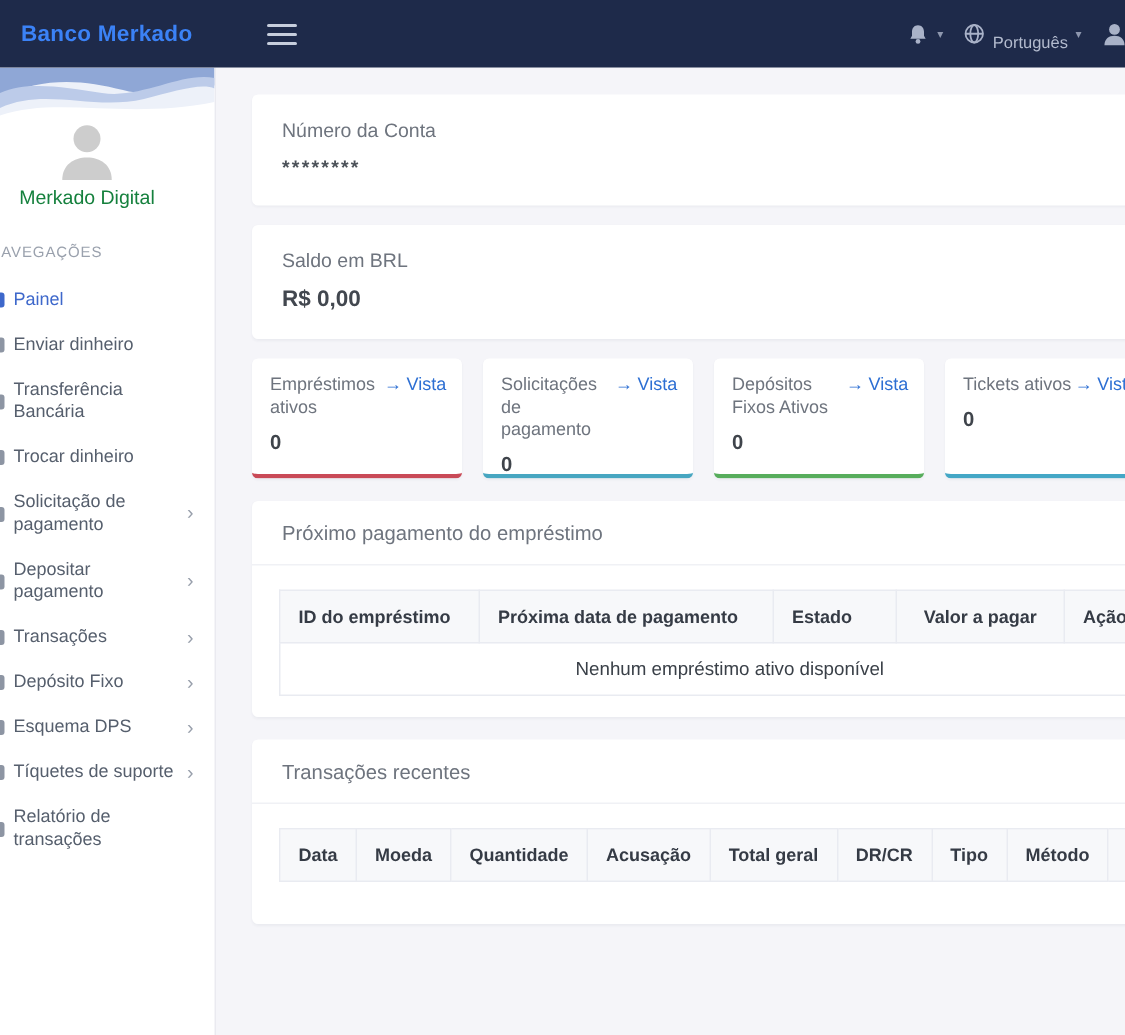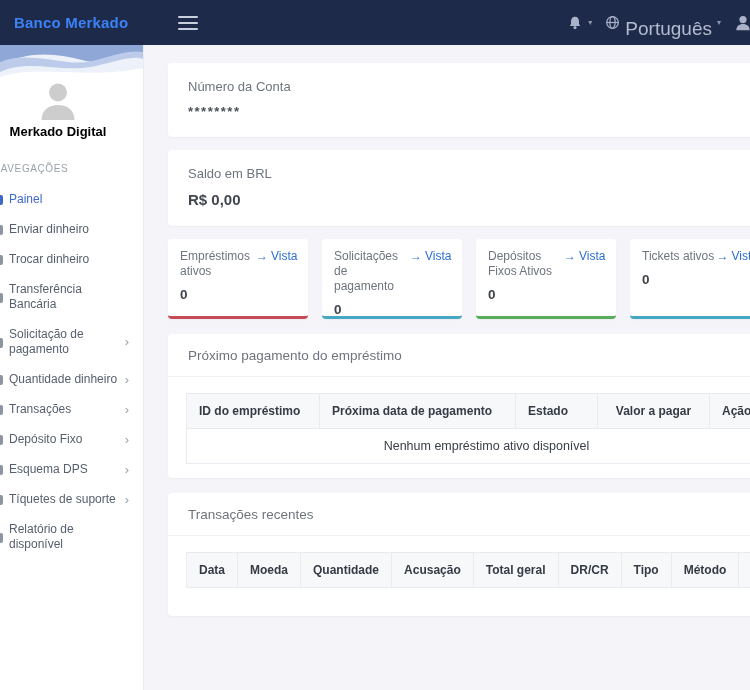--- a/index.html
+++ b/index.html
@@ -14,32 +14,32 @@
     position:absolute; top:0; left:0; width:750px; height:45px;
     background:#1e2a4a; display:flex; align-items:center;
     padding:0 10px 0 14px; z-index:6;
   }
   .brand { color:#3b82f6; font-size:15px; font-weight:bold; letter-spacing:.2px; }
   .menu-toggle { margin-left:46px; display:flex; flex-direction:column; gap:4px; cursor:pointer; padding:4px; }
   .menu-toggle span { width:20px; height:2px; background:#c7cedd; border-radius:1px; display:block; }
   .nav-right { margin-left:auto; display:flex; align-items:center; color:#a7b0c6; }
   .nav-group { display:flex; align-items:center; gap:5px; margin-left:13px; cursor:pointer; }
   .nav-group svg { display:block; }
-  .lang-label { font-size:19px; color:#b3bbce;margin-top:12px; }
+  .lang-label { font-size:11px; color:#b3bbce;margin-top:12px; }
   .caret { font-size:8px; color:#8e97ae; line-height:1; }
   .user-icon-wrap { margin-right:-12px; }
 
   
   .sidebar {
     position:absolute; top:45px; left:0; bottom:0; width:143px;
     background:#ffffff; box-shadow:1px 0 0 rgba(30,40,80,.05); z-index:5;
   }
   .wave { display:block; width:143px; height:55px; }
   .avatar-wrap { width:40px; height:40px; margin:-20px 0 0 38px; position:relative; }
-  .profile-name { width:116px; margin-top:4px; text-align:center; font-size:13px; font-weight:bold; color:#000000; }
+  .profile-name { width:116px; margin-top:4px; text-align:center; font-size:13px; font-weight:normal; color:#15803d; }
   .nav-section-label { margin:24px 0 0 -7px; font-size:10px; color:#9aa1ad; letter-spacing:.6px; }
   .nav { margin-top:10px; }
   .nav-item {
     display:flex; align-items:center; padding:7.5px 14px 7.5px 0;
     font-size:12px; line-height:15px; color:#565f6d; cursor:pointer;
   }
   .nav-ico { flex:0 0 3px; height:10px; margin:2px 6px 0 0; background:#8d95a3; border-radius:0 2px 2px 0; }
   .nav-item.active { color:#3e68cb; }
   .nav-item.active .nav-ico { background:#3e68cb; }
   .nav-label { flex:1 1 auto; }
@@ -152,34 +152,34 @@
       <div class="nav-item active">
         <span class="nav-ico"></span>
         <span class="nav-label">Painel</span>
       </div>
       <div class="nav-item">
         <span class="nav-ico"></span>
         <span class="nav-label">Enviar dinheiro</span>
       </div>
       <div class="nav-item">
         <span class="nav-ico"></span>
+        <span class="nav-label">Transferência Bancária</span>
+      </div>
+      <div class="nav-item">
+        <span class="nav-ico"></span>
         <span class="nav-label">Trocar dinheiro</span>
       </div>
       <div class="nav-item">
         <span class="nav-ico"></span>
-        <span class="nav-label">Transferência Bancária</span>
-      </div>
-      <div class="nav-item">
-        <span class="nav-ico"></span>
         <span class="nav-label">Solicitação de pagamento</span>
         <span class="chev">›</span>
       </div>
       <div class="nav-item">
         <span class="nav-ico"></span>
-        <span class="nav-label">Quantidade dinheiro</span>
+        <span class="nav-label">Depositar pagamento</span>
         <span class="chev">›</span>
       </div>
       <div class="nav-item">
         <span class="nav-ico"></span>
         <span class="nav-label">Transações</span>
         <span class="chev">›</span>
       </div>
       <div class="nav-item">
         <span class="nav-ico"></span>
         <span class="nav-label">Depósito Fixo</span>
@@ -190,21 +190,21 @@
         <span class="nav-label">Esquema DPS</span>
         <span class="chev">›</span>
       </div>
       <div class="nav-item">
         <span class="nav-ico"></span>
         <span class="nav-label">Tíquetes de suporte</span>
         <span class="chev">›</span>
       </div>
       <div class="nav-item">
         <span class="nav-ico"></span>
-        <span class="nav-label">Relatório de disponível</span>
+        <span class="nav-label">Relatório de transações</span>
       </div>
     </nav>
 </aside>
 
 <main class="main">
 
   <section class="card block info-card">
     <div class="info-label">Número da Conta</div>
     <div class="info-value">********</div>
   </section>

